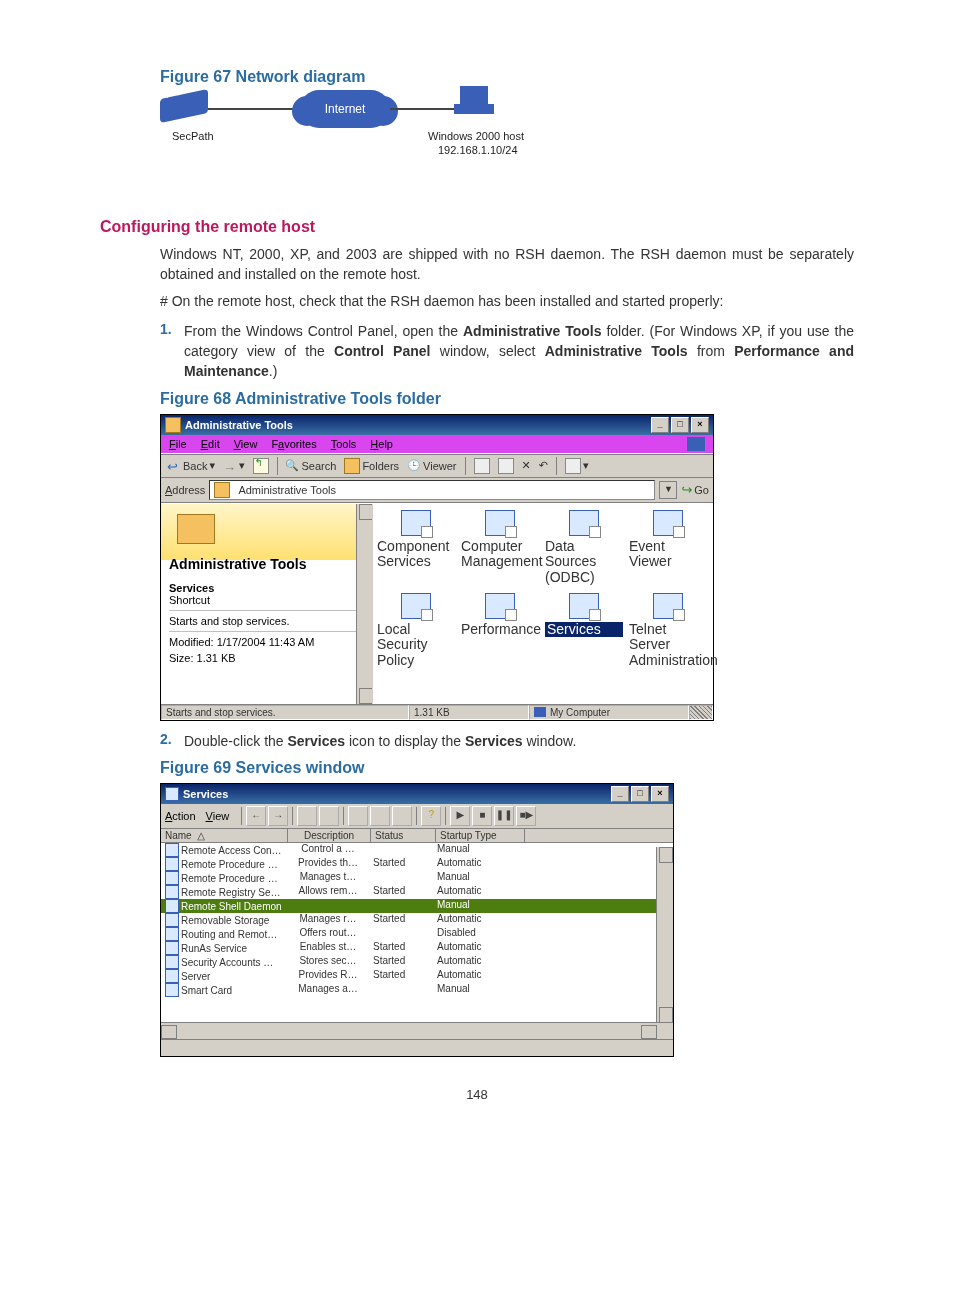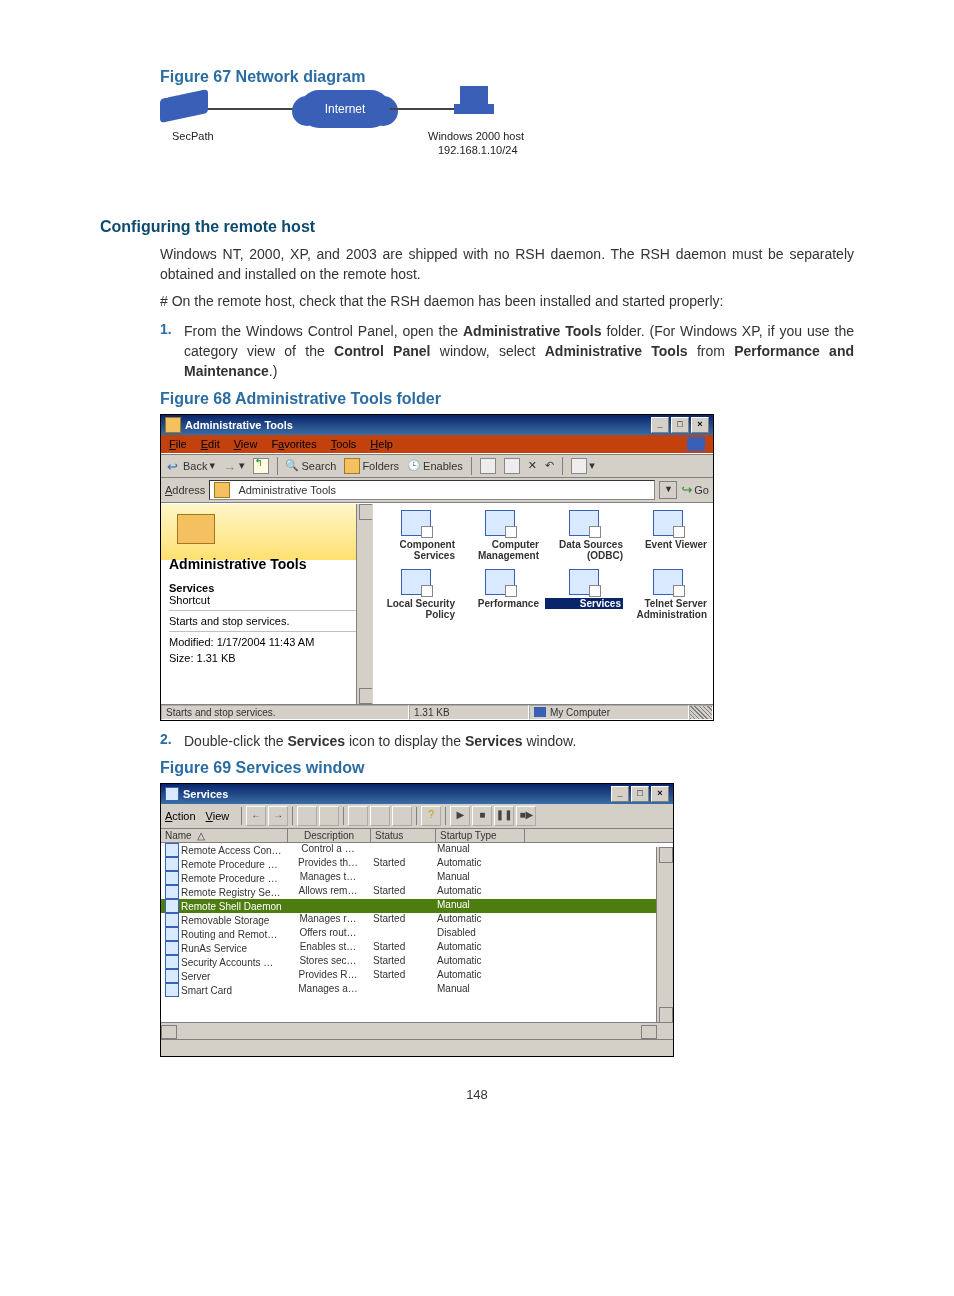--- a/index.html
+++ b/index.html
@@ -11,21 +11,21 @@
     width: 754px;
     background: #fff;
   }
   .fig-caption {
     color: #2b6ca3;
     font-weight: bold;
     font-size: 16px;
     margin: 8px 0 6px 60px;
   }
   .section-heading {
-    color: #0c4a6e;
+    color: #be185d;
     font-weight: bold;
     font-size: 16px;
     margin: 24px 0 8px 0;
   }
   .body-text {
     margin: 6px 0 6px 60px;
     line-height: 1.45;
     text-align: justify;
   }
   .step-row {
@@ -154,21 +154,21 @@
     font-size: 9px;
     text-align: center;
     line-height: 12px;
     color: #000;
   }
   .menubar {
     display: flex;
     align-items: center;
     gap: 14px;
     padding: 2px 8px;
-    background: #c2410c;
+    background: #d946ef;
     border-bottom: 1px solid #fff;
   }
   .menuitem { color: #000; }
   .menuitem .ul { text-decoration: underline; }
   .win-icon-small {
     margin-left: auto;
     width: 18px; height: 14px;
     background: #3a5fb7;
   }
   .toolbar {
@@ -294,24 +294,23 @@
     border: 1px solid #808080;
   }
   .scroll-v::before { top: 0; }
   .scroll-v::after  { bottom: 0; }
   .icon-grid {
     display: grid;
     grid-template-columns: repeat(4, 78px);
     gap: 8px 6px;
   }
   .folder-icon {
-    text-align: right;
-    font-size: 10px;
+    text-align: left;
+    font-size: 14px;
     line-height: 1.1;
-    font-weight: bold;
   }
   .fi-img {
     width: 28px; height: 24px;
     margin: 0 auto 3px;
     background: #d9e9ff;
     border: 1px solid #3a5fb7;
     position: relative;
   }
   .fi-img::after {
     content: "";
@@ -547,21 +546,21 @@
     <span class="tool-btn">
         <span class="tool-ico ico-search"></span>
         <span>Search</span>
       </span>
     <span class="tool-btn">
         <span class="tool-ico ico-folders"></span>
         <span>Folders</span>
       </span>
     <span class="tool-btn">
         <span class="tool-ico ico-history"></span>
-        <span>Enables</span>
+        <span>Viewer</span>
       </span>
     <span class="tool-sep"></span>
     <span class="tool-btn">
         <span class="tool-ico ico-generic"></span>
       </span>
     <span class="tool-btn">
         <span class="tool-ico ico-generic"></span>
       </span>
     <span class="tool-btn">✕</span>
     <span class="tool-btn">↶</span>

